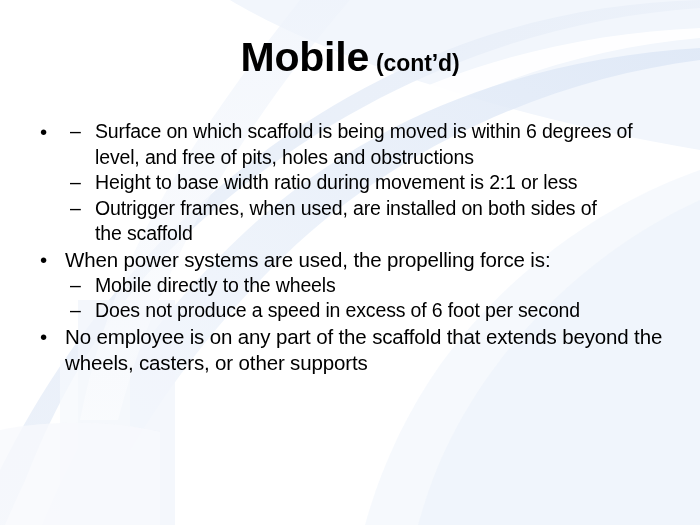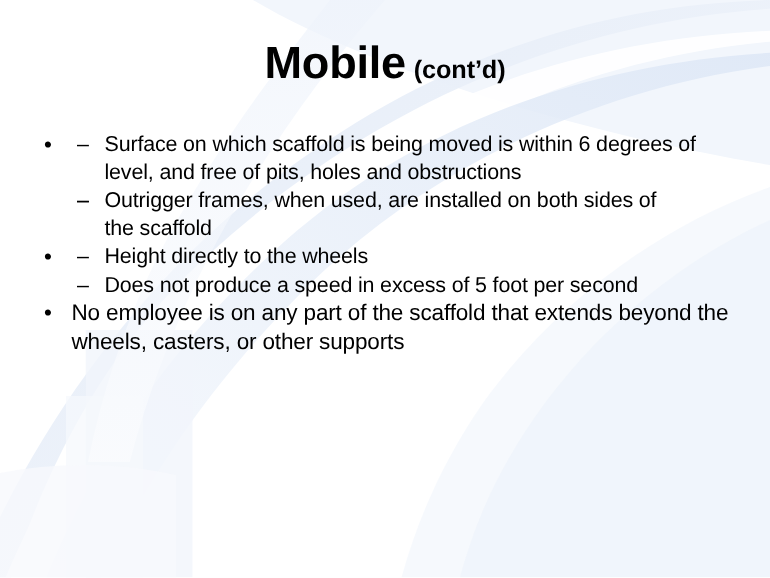--- a/index.html
+++ b/index.html
@@ -155,39 +155,41 @@
       <span class="marker">•</span>
     </div>
 
     <div class="sub-row">
       <span class="marker">–</span>
       <span>Surface on which scaffold is being moved is within 6 degrees of level, and free of pits, holes and obstructions</span>
     </div>
 
     <div class="sub-row narrow2">
       <span class="marker">–</span>
+      <span>Height to base width ratio during movement is 2:1 or less</span>
     </div>
 
     <div class="sub-row narrow">
       <span class="marker">–</span>
       <span>Outrigger frames, when used, are installed on both sides of the scaffold</span>
     </div>
 
     <div class="bullet-row">
       <span class="marker">•</span>
+      <span>When power systems are used, the propelling force is:</span>
     </div>
 
     <div class="sub-row">
       <span class="marker">–</span>
-      <span>Height directly to the wheels</span>
+      <span>Mobile directly to the wheels</span>
     </div>
 
     <div class="sub-row narrow2">
       <span class="marker">–</span>
-      <span>Does not produce a speed in excess of 5 foot per second</span>
+      <span>Does not produce a speed in excess of 6 foot per second</span>
     </div>
 
     <div class="bullet-row wide">
       <span class="marker">•</span>
       <span>No employee is on any part of the scaffold that extends beyond the wheels, casters, or other supports</span>
     </div>
 
   </div>
 </div>
 

